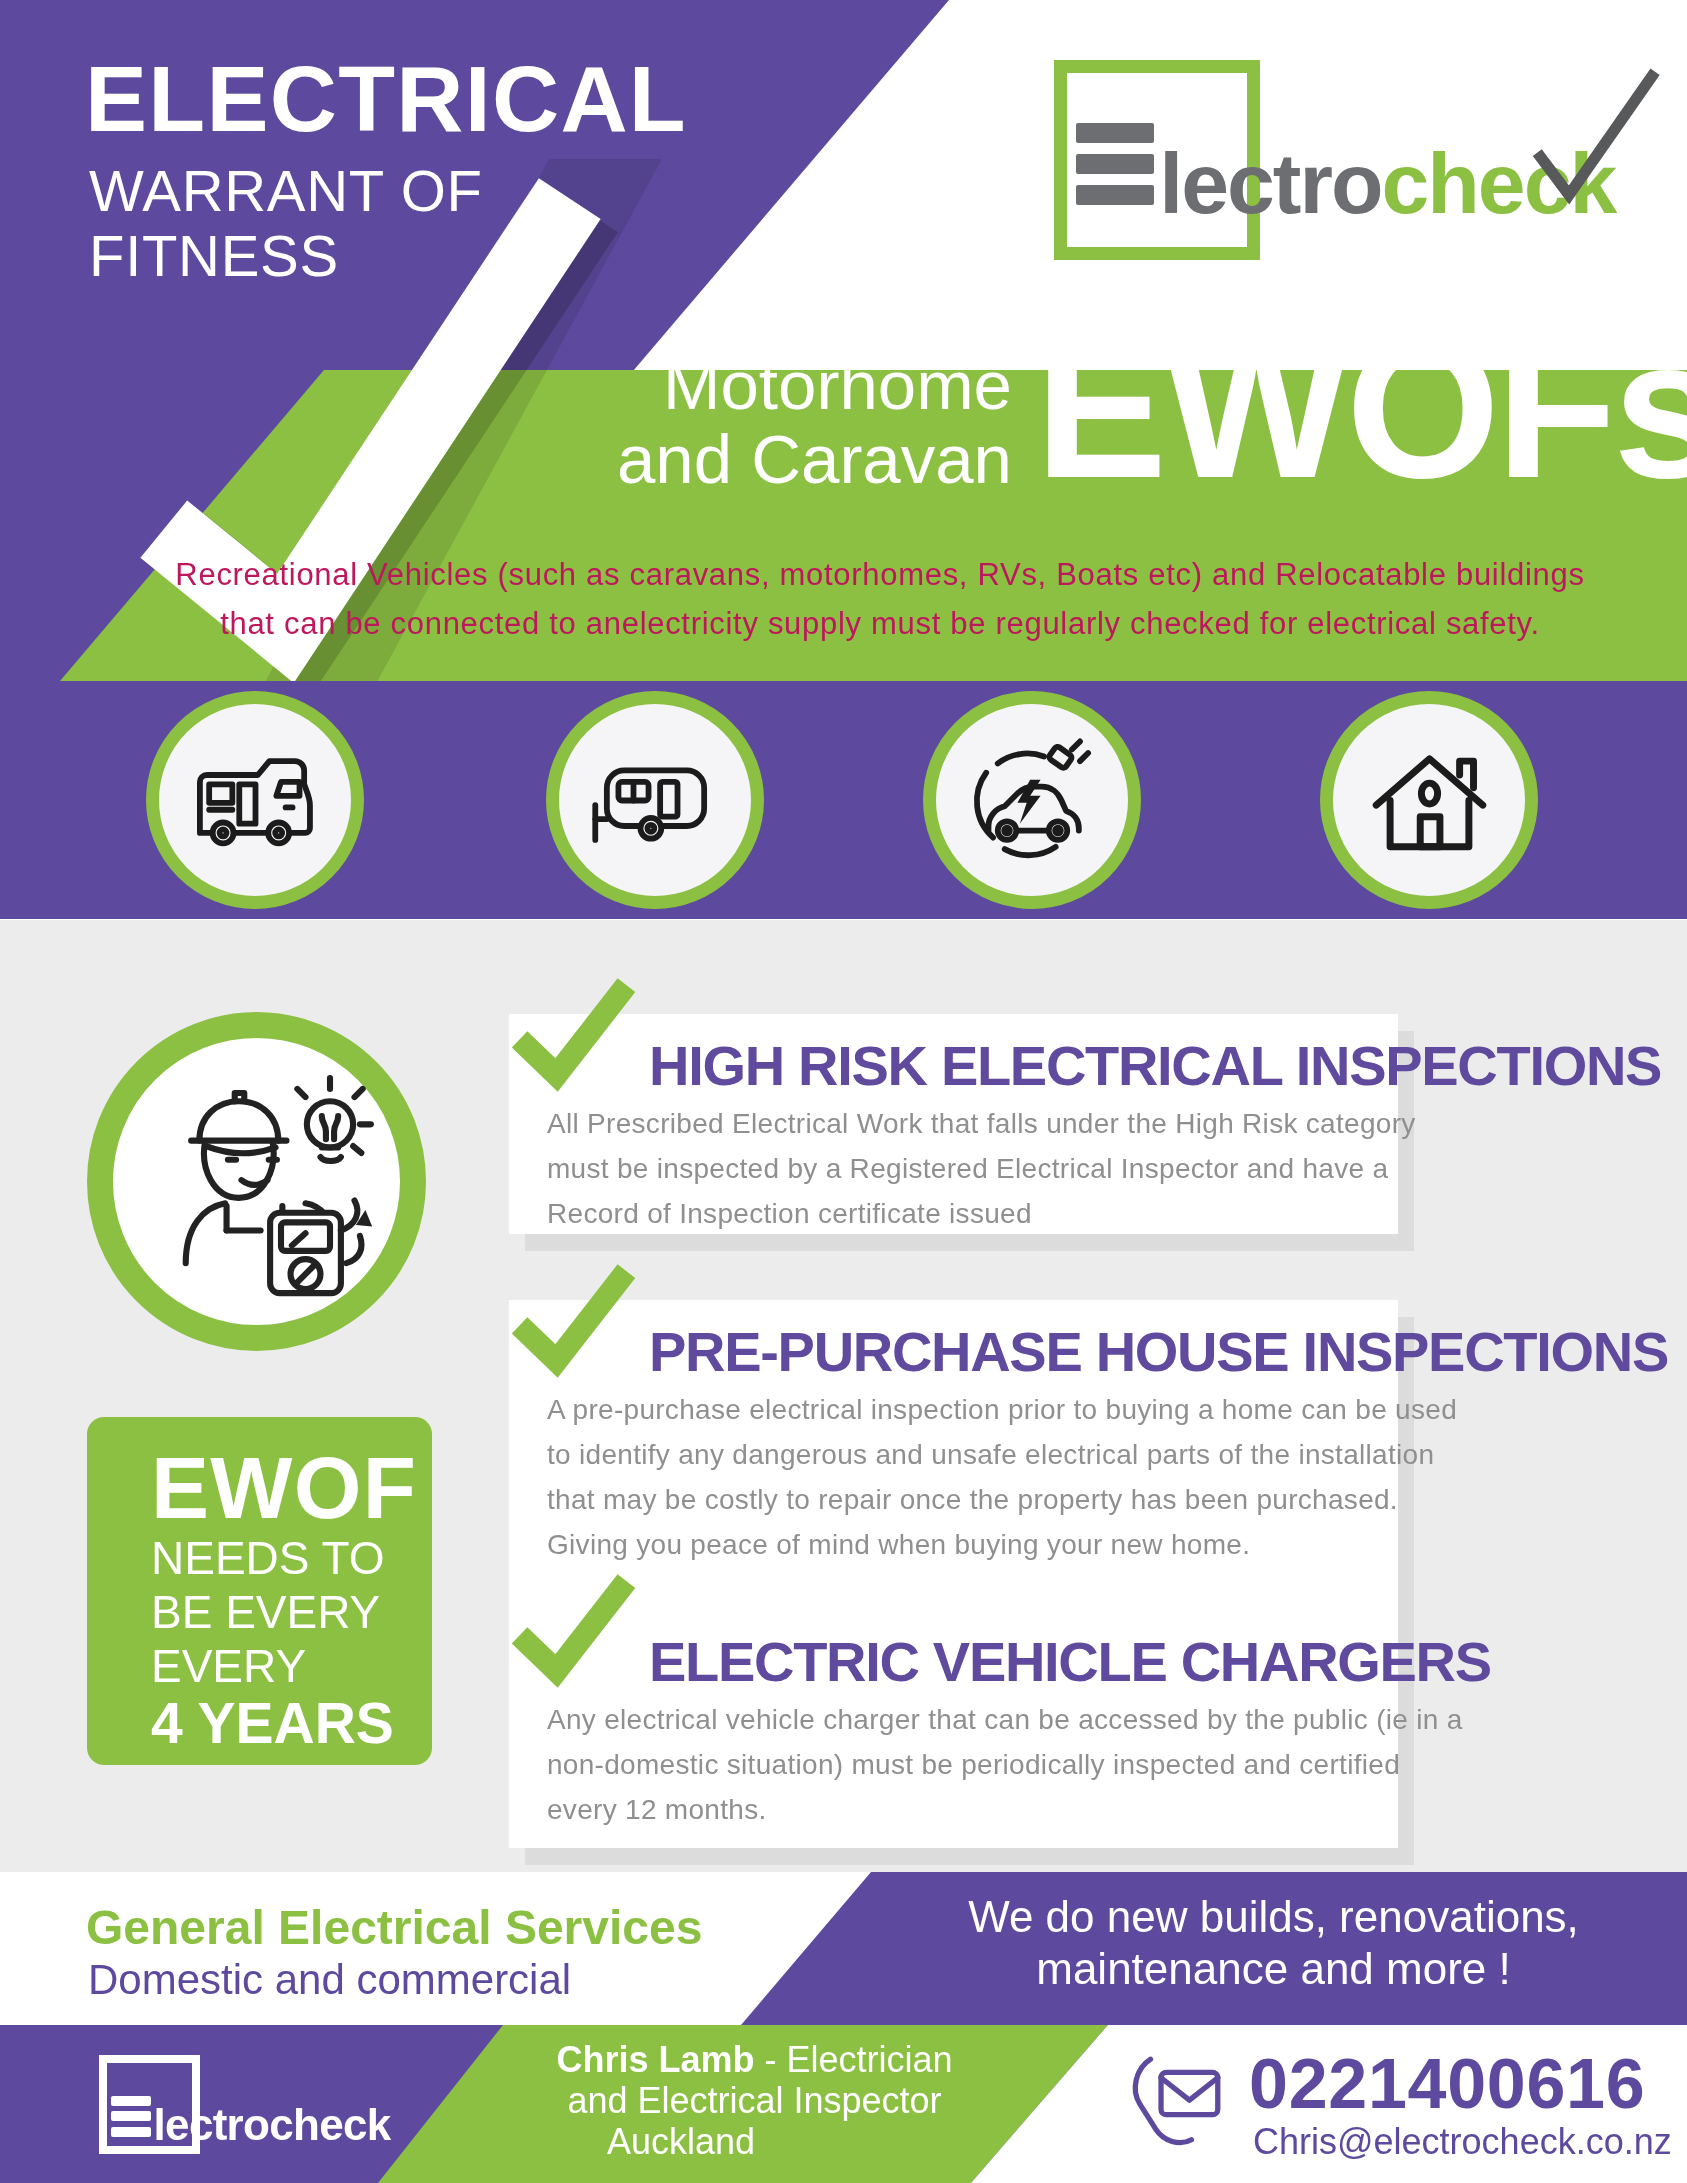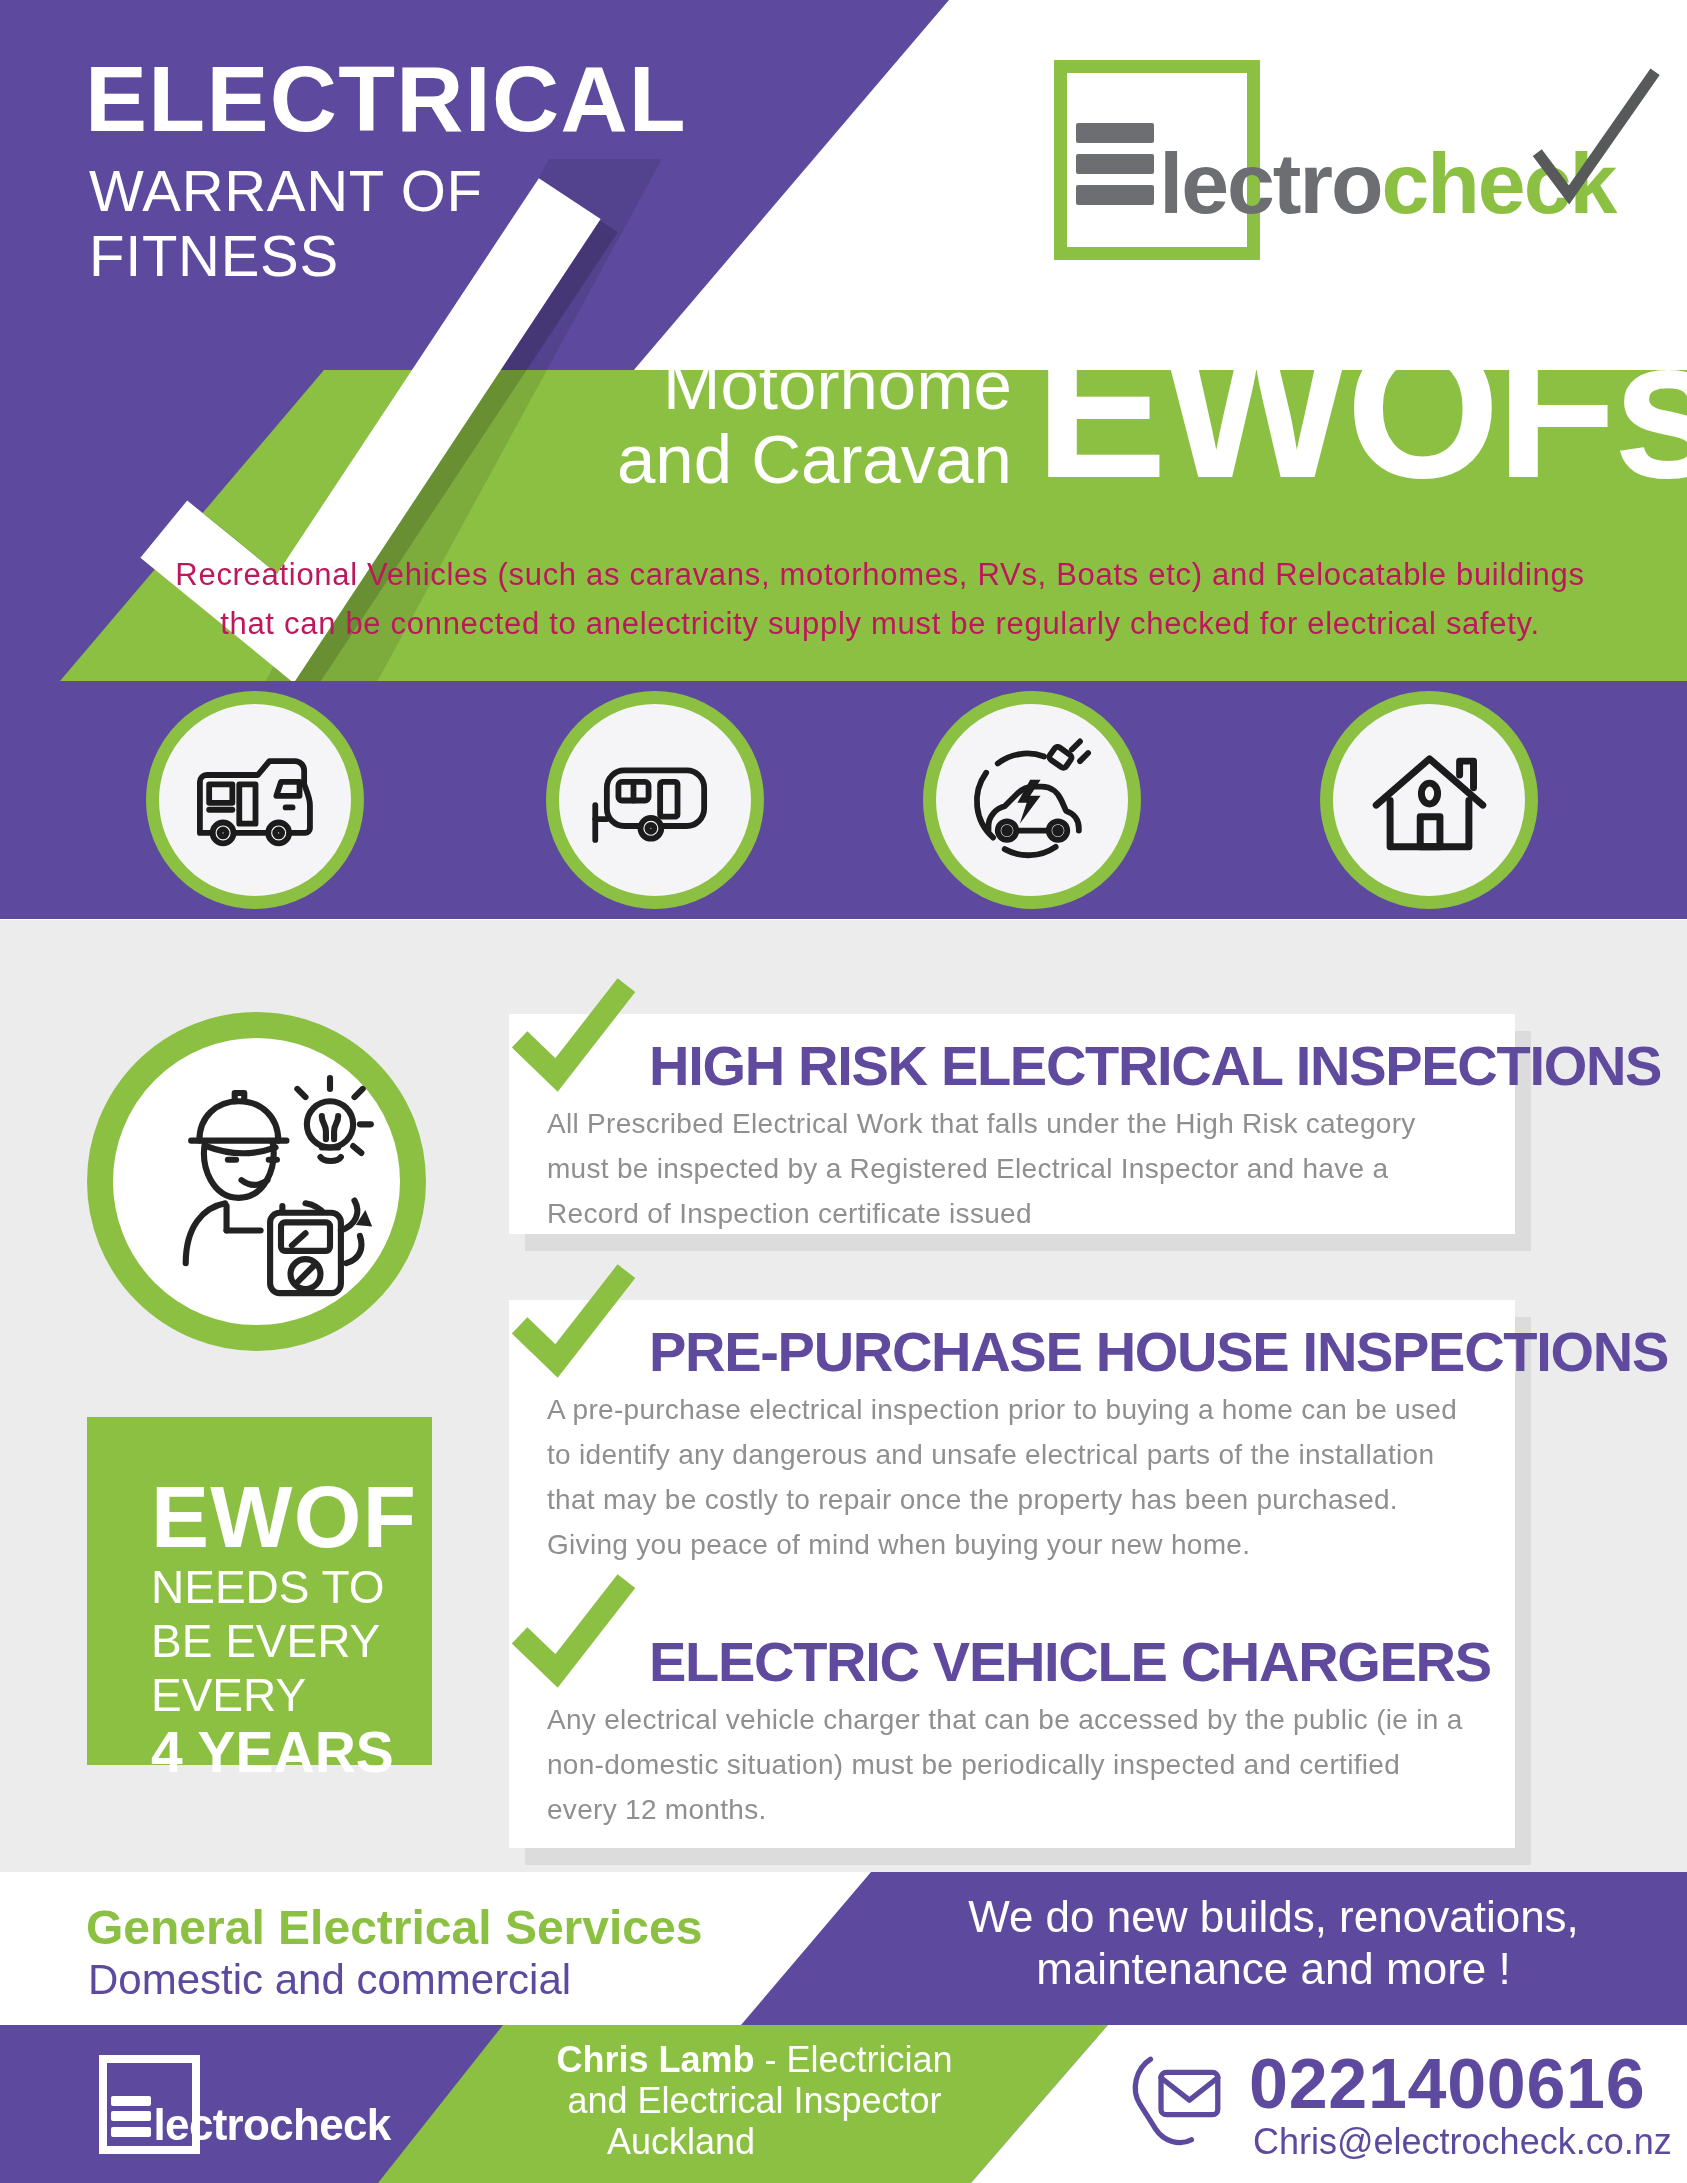--- a/index.html
+++ b/index.html
@@ -39,27 +39,27 @@
   .band-circle{position:absolute;top:691px;width:218px;height:218px;border-radius:50%;
     background:#f5f5f7;border:13.2px solid #8cc043;box-sizing:border-box;
     display:flex;align-items:center;justify-content:center;}
 
   
   .gray-main{left:0;top:920px;width:1687px;height:953px;background:#ececec;}
   .electrician-circle{left:87px;top:1012px;width:339px;height:339px;border-radius:50%;
     border:26.5px solid #8cc043;background:#ffffff;box-sizing:border-box;
     display:flex;align-items:center;justify-content:center;}
 
-  .card{position:absolute;left:509px;width:1006px;background:#ffffff;box-shadow:16px 17px 0 #dcdcdc;}
+  .card{position:absolute;left:509px;width:889px;background:#ffffff;box-shadow:16px 17px 0 #dcdcdc;}
   .card1{top:1014px;height:220px;} .card2{top:1300px;height:326px;} .card3{top:1610px;height:238px;}
   .card-check{position:absolute;left:1.3px;top:-38px;}
   .card-title{position:absolute;left:140px;top:18.5px;color:#5f4a9e;font-size:56px;font-weight:bold;letter-spacing:-1.3px;white-space:nowrap;}
   .card-body{position:absolute;left:38px;top:87px;width:926px;color:#8f8f8f;font-size:28px;line-height:45px;letter-spacing:0.3px;}
 
-  .ewof-box{left:87px;top:1417px;width:345px;height:348px;background:#8cc043;color:#fff;box-sizing:border-box;padding:57px 0 0 64px;}
+  .ewof-box{left:87px;top:1417px;width:345px;height:348px;background:#8cc043;color:#fff;box-sizing:border-box;padding:28px 0 0 64px;border-radius:17px;}
   .ewof-l1{font-size:87px;font-weight:bold;letter-spacing:1.3px;line-height:86px;}
   .ewof-mid{font-size:46px;font-weight:400;line-height:54px;}
   .ewof-l5{font-size:57px;font-weight:bold;line-height:61px;}
 
   
   .services-band{left:0;top:1872px;width:1687px;height:153px;background:#ffffff;}
   .services-title{left:86px;top:1900px;color:#8cc043;font-size:48px;font-weight:bold;}
   .services-sub{left:88px;top:1956px;color:#5d4a9e;font-size:42px;font-weight:400;}
   .banner{left:0;top:1872px;width:1687px;height:153px;background:#5d4a9e;
     clip-path:polygon(871px 0,1687px 0,1687px 153px,741px 153px);}

